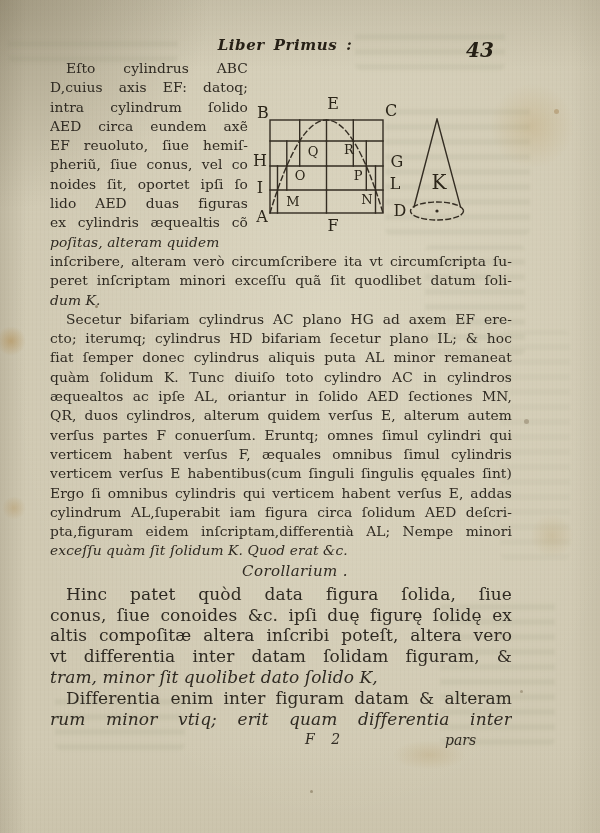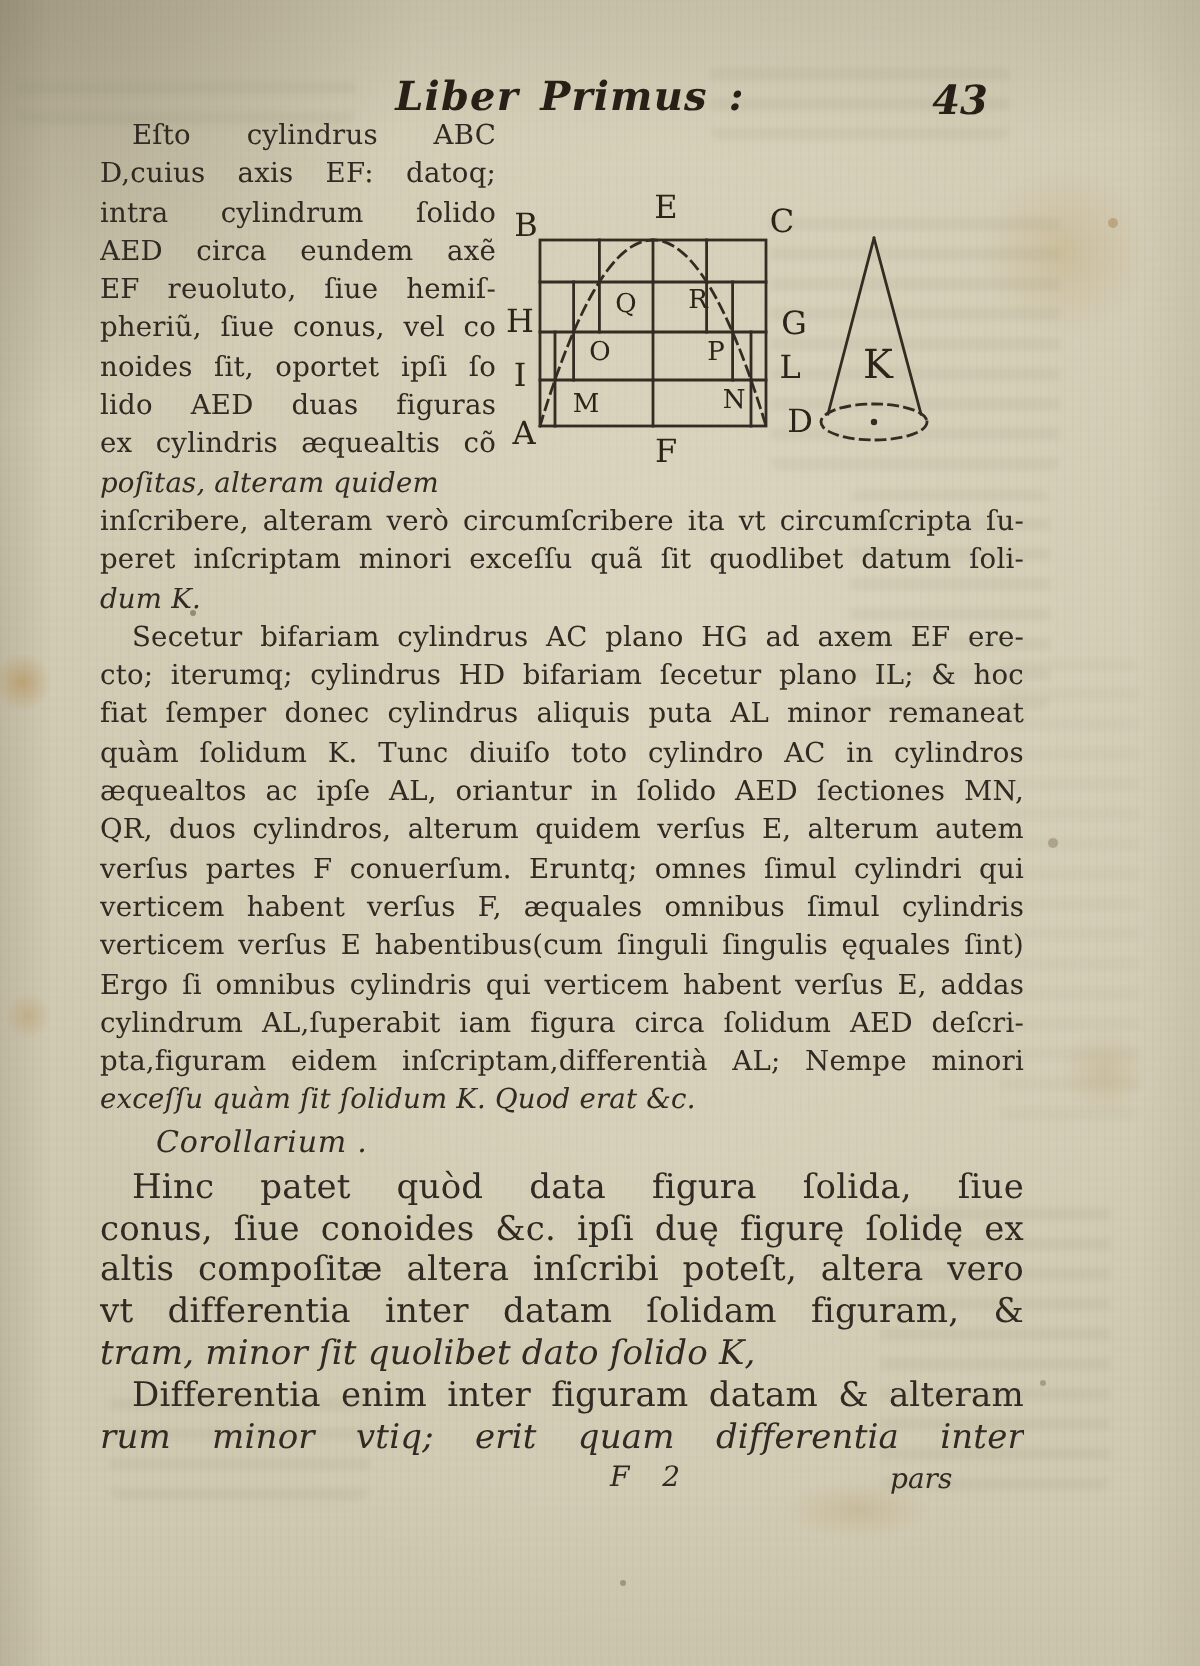--- a/index.html
+++ b/index.html
@@ -37,39 +37,39 @@
   .s3{ left:2px;   top:496px; width:24px; height:24px; background:radial-gradient(circle, rgba(172,128,58,.28), transparent 70%); }
   .s4{ left:530px; top:514px; width:44px; height:44px; background:radial-gradient(circle, rgba(168,132,66,.18), transparent 70%); }
   .s5{ left:392px; top:740px; width:74px; height:30px; background:radial-gradient(ellipse, rgba(168,132,66,.2), transparent 70%); border-radius:50%; }
   .specks{ position:absolute; left:95px; top:305px; width:3px; height:3px; border-radius:50%;
     background:rgba(92,74,46,.5);
     box-shadow:430px 115px 0 1px rgba(92,74,46,.3), 215px 485px 0 rgba(92,74,46,.4),
                425px 385px 0 rgba(92,74,46,.35), 460px -195px 0 1px rgba(150,110,55,.35); }
 
   .running-title{
     position:absolute; left:165px; top:36px; width:240px; text-align:center;
-    font-size:20px; font-weight:bold; font-style:italic; letter-spacing:.6px;
+    font-size:15px; font-weight:bold; font-style:italic; letter-spacing:.6px;
     word-spacing:3px; color:#262016;
   }
   .page-number{
     position:absolute; left:458px; top:38px; width:44px; text-align:center;
     font-size:20px; font-weight:bold; font-style:italic; color:#262016;
   }
 
   .textcol{ position:absolute; left:50px; top:60px; width:462px; }
   .line{
     height:19.3px; overflow:hidden; font-size:13.8px; letter-spacing:.1px;
     text-align:justify; text-align-last:justify; color:var(--ink,#2f2a22);
   }
   .line.n{ width:198px; }
   .line.ind{ text-indent:16px; }
   .line.end{ text-align-last:left;font-style:italic; }
   .line.it{ font-size:17px; height:20.8px; }
   .heading{
-    height:22px; font-style:italic; font-size:15px; 
+    height:22px; font-style:italic; font-size:15px; text-align:center;
     padding-left:28px; letter-spacing:.4px;
   }
   .footer-line{ position:relative; height:22px; }
   .signature{ position:absolute; left:255px; top:2px; width:90px; font-style:italic;
     font-size:14px; word-spacing:12px; text-align:left; }
   .catchword{ position:absolute; left:395px; top:3px; font-style:italic; font-size:14px; }
 
   .figure{ position:absolute; left:245px; top:88px; width:230px; height:150px; }
   .figure text{ font-family:"DejaVu Serif","Liberation Serif",serif; }
 </style>

